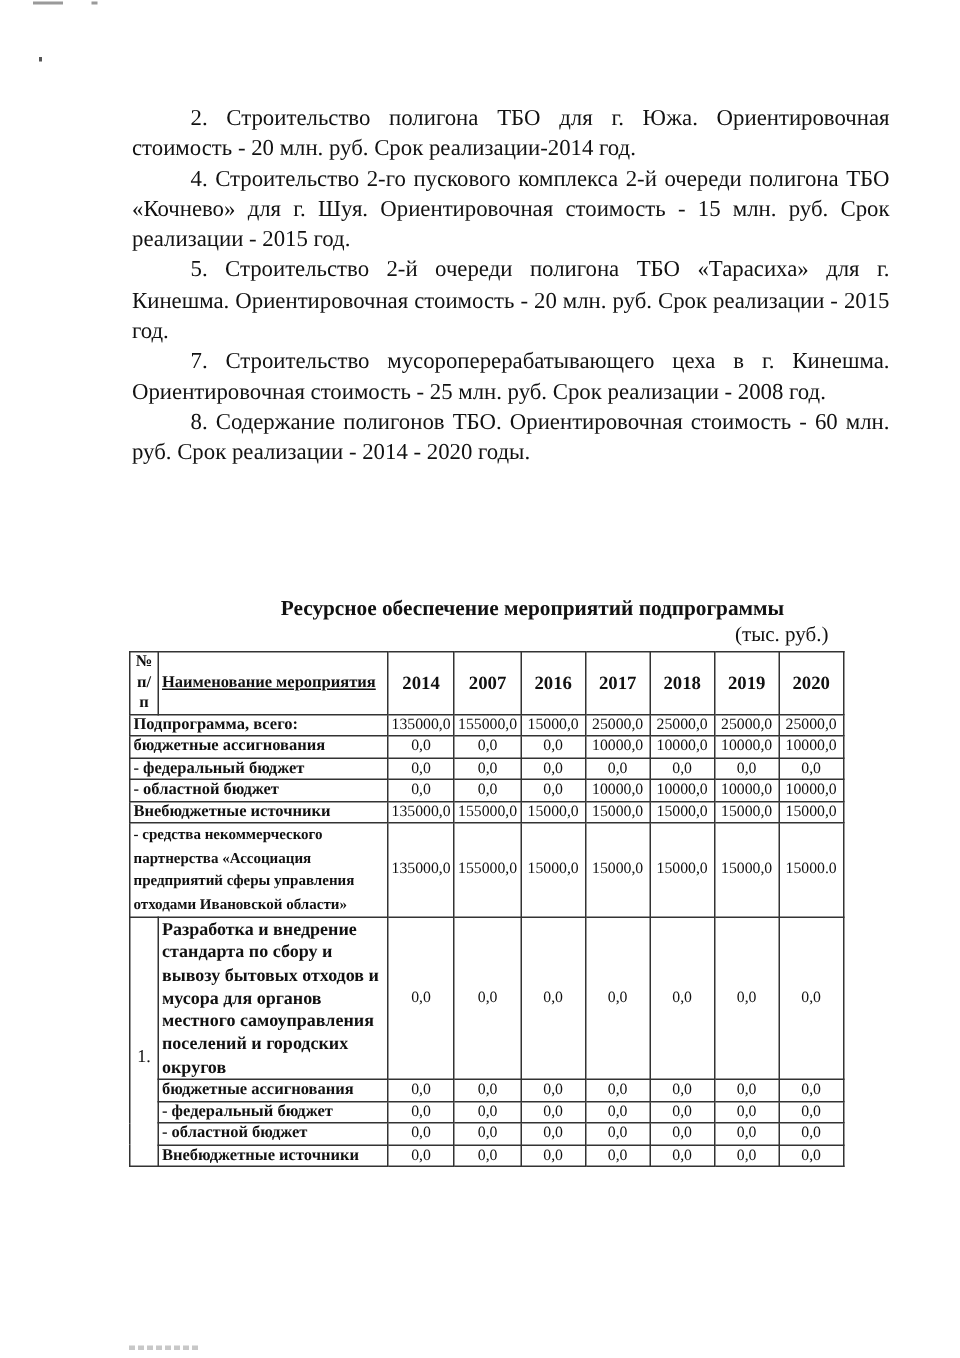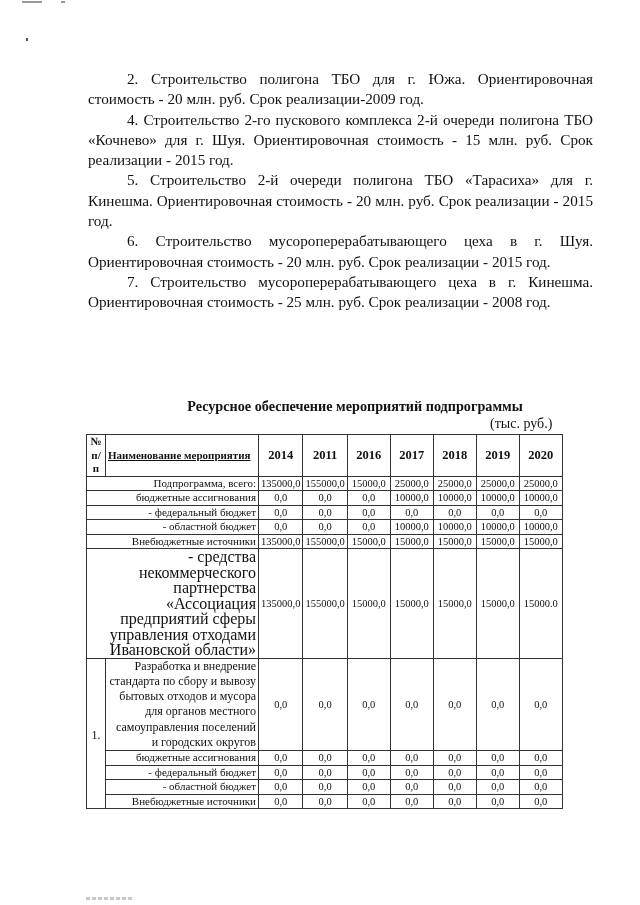--- a/index.html
+++ b/index.html
@@ -12,40 +12,40 @@
   .text-block p { margin: 0; text-indent: 39px; }
   .title { position: absolute; left: 0; width: 640px; top: 398px; text-align: center;
            font-weight: bold; font-size: 14.2px; padding-left: 70px; box-sizing: border-box; }
   .units { position: absolute; left: 490px; top: 416px; font-size: 14px; }
   table { position: absolute; left: 86px; top: 434px; border-collapse: collapse;
           font-size: 11px; line-height: 13.5px; }
   td, th { border: 1px solid #333; padding: 0 2px; vertical-align: middle; }
   th { font-weight: bold; }
   th.year { font-size: 12.5px; text-align: center; }
   td.num { text-align: center; font-size: 10.5px; }
-  td.name { text-align: right; }
+  td.name { text-align: left; font-weight: bold; }
   .c-no { width: 19px; }
   .c-name { width: 153px; }
   .c-y { width: 43px; }
   .bottom-mark { position: absolute; left: 86px; top: 897px; width: 46px; height: 3px;
                  background: repeating-linear-gradient(90deg,#c8c8c8 0 4px,#fff 4px 6px); }
 </style>
 </head>
 <body>
 
 <div class="scan-mark" style="left:22px;top:1px;width:20px;"></div>
 <div class="scan-mark" style="left:61px;top:1px;width:4px;"></div>
 <div class="dot" style="left:26px;top:38px;"></div>
 
 <div class="text-block">
-  <p>2. Строительство полигона ТБО для г. Южа. Ориентировочная стоимость - 20 млн. руб. Срок реализации-2009 год.</p>
+  <p>2. Строительство полигона ТБО для г. Южа. Ориентировочная стоимость - 20 млн. руб. Срок реализации-2014 год.</p>
   <p>4. Строительство 2-го пускового комплекса 2-й очереди полигона ТБО «Кочнево» для г. Шуя. Ориентировочная стоимость - 15 млн. руб. Срок реализации - 2015 год.</p>
   <p>5. Строительство 2-й очереди полигона ТБО «Тарасиха» для г. Кинешма. Ориентировочная стоимость - 20 млн. руб. Срок реализации - 2015 год.</p>
-  <p>6. Строительство мусороперерабатывающего цеха в г. Шуя. Ориентировочная стоимость - 20 млн. руб. Срок реализации - 2015 год.</p>
   <p>7. Строительство мусороперерабатывающего цеха в г. Кинешма. Ориентировочная стоимость - 25 млн. руб. Срок реализации - 2008 год.</p>
+  <p>8. Содержание полигонов ТБО. Ориентировочная стоимость - 60 млн. руб. Срок реализации - 2014 - 2020 годы.</p>
 </div>
 
 <div class="title">Ресурсное обеспечение мероприятий подпрограммы</div>
 <div class="units">(тыс. руб.)</div>
 
 <table>
   <colgroup>
     <col class="c-no">
       <col class="c-name">
     <col class="c-y">
@@ -54,21 +54,21 @@
       <col class="c-y">
       <col class="c-y">
       <col class="c-y">
       <col class="c-y">
   </colgroup>
   <tbody>
       <tr style="height:31px;padding-left:48px;">
     <th style="text-align:center;">№ п/п</th>
     <th style="text-align:left;text-decoration:underline;">Наименование мероприятия</th>
     <th class="year">2014</th>
-    <th class="year">2011</th>
+    <th class="year">2007</th>
     <th class="year">2016</th>
     <th class="year">2017</th>
     <th class="year">2018</th>
     <th class="year">2019</th>
     <th class="year">2020</th>
   </tr>
   <tr>
     <td colspan="2" class="name">Подпрограмма, всего:</td>
     <td class="num">135000,0</td>
     <td class="num">155000,0</td>
@@ -112,21 +112,21 @@
     <td colspan="2" class="name">Внебюджетные источники</td>
     <td class="num">135000,0</td>
     <td class="num">155000,0</td>
     <td class="num">15000,0</td>
     <td class="num">15000,0</td>
     <td class="num">15000,0</td>
     <td class="num">15000,0</td>
     <td class="num">15000,0</td>
   </tr>
   <tr>
-    <td colspan="2" class="name" style="font-size:16px;line-height:15.5px;margin-top:48px;">- средства некоммерческого партнерства «Ассоциация предприятий сферы управления отходами Ивановской области»</td>
+    <td colspan="2" class="name" style="font-size:10px;line-height:15.5px;margin-top:48px;">- средства некоммерческого партнерства «Ассоциация предприятий сферы управления отходами Ивановской области»</td>
     <td class="num">135000,0</td>
     <td class="num">155000,0</td>
     <td class="num">15000,0</td>
     <td class="num">15000,0</td>
     <td class="num">15000,0</td>
     <td class="num">15000,0</td>
     <td class="num">15000.0</td>
   </tr>
   <tr>
     <td rowspan="5" style="vertical-align:bottom;text-align:center;font-size:12px;padding-bottom:66px;">1.</td>

